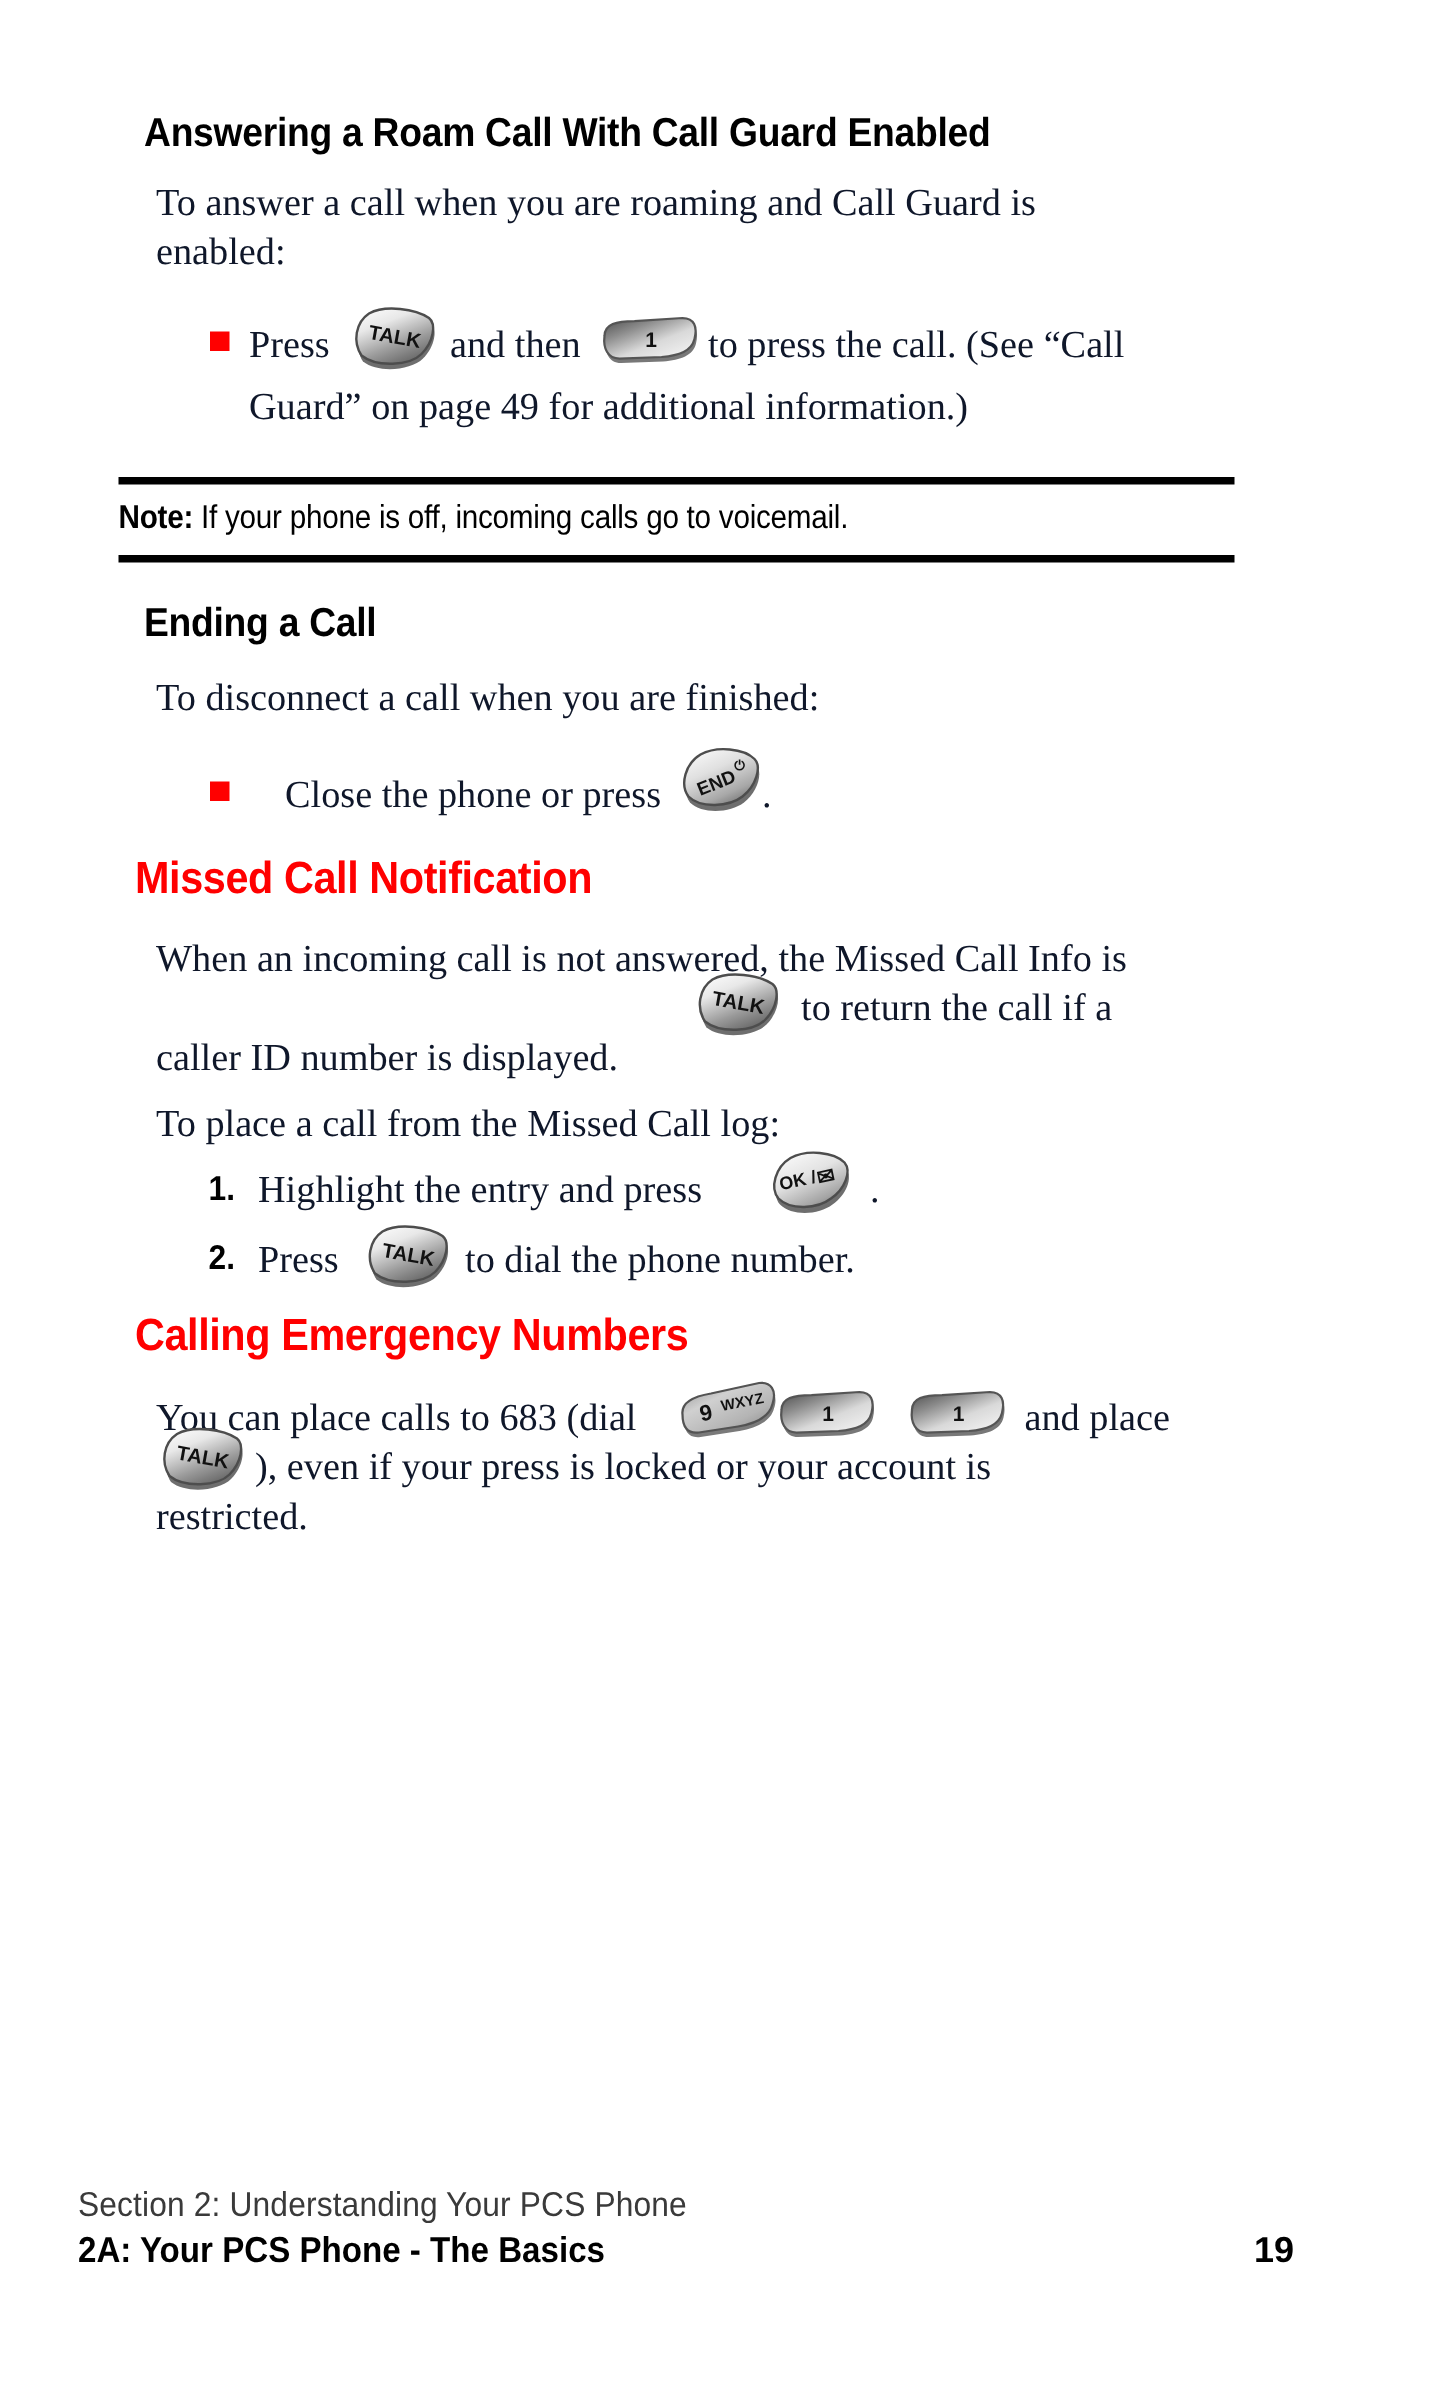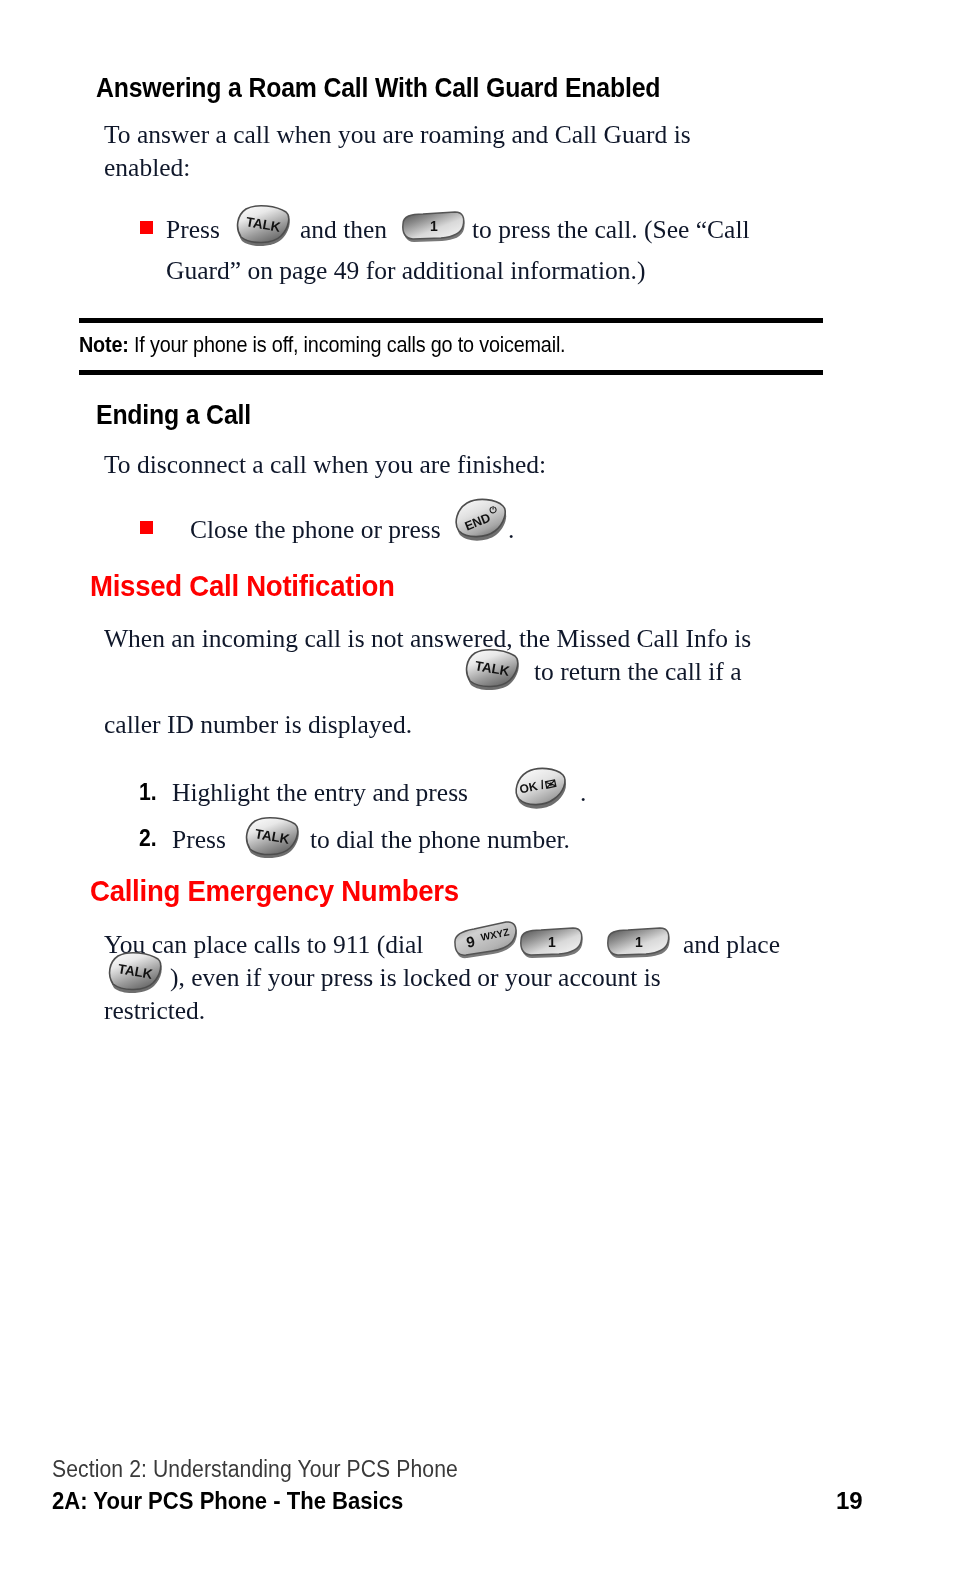--- a/index.html
+++ b/index.html
@@ -219,22 +219,23 @@
 
   <span class="key" style="left:461px; top:650px;">
     <svg width="62" height="46" viewBox="0 0 62 46">
       <path d="M10 35 C4 26, 6 12, 15 6 C26 0, 46 3, 55 9 C60 13, 58 25, 50 33 C42 41, 20 43, 10 35 Z" fill="#6e6e6e"></path>
       <path d="M9 31 C3 22, 5 9, 14 3 C25 -3, 45 0, 54 6 C59 10, 57 22, 49 30 C41 38, 19 39, 9 31 Z" fill="url(#gk1)" stroke="#4d4d4d" stroke-width="1.6"></path>
       <text x="31" y="23" font-size="13.5" text-anchor="middle" transform="rotate(10 31 20)">TALK</text>
     </svg>
   </span>
 
   <div class="para" style="left:534px; top:655px;">to return the call if a</div>
-  <div class="para" style="left:104px; top:708px;">caller ID number is displayed.</div>
-
+  <div class="para" style="left:104px; top:688px;">caller ID number is displayed.</div>
+
+  <div class="para" style="left:104px; top:732px;">To place a call from the Missed Call log:</div>
 
   <div class="num" style="left:139px; top:779px;">1.</div>
   <div class="para" style="left:172px; top:776px;">Highlight the entry and press</div>
 
   <span class="key" style="left:511px; top:770px;">
     <svg width="62" height="44" viewBox="0 0 62 44">
       <defs>
         <linearGradient id="gk4" x1="0.1" y1="0" x2="0.75" y2="1">
           <stop offset="0" stop-color="#fcfcfc"></stop>
           <stop offset="0.45" stop-color="#e3e3e3"></stop>
@@ -259,21 +260,21 @@
       <path d="M10 35 C4 26, 6 12, 15 6 C26 0, 46 3, 55 9 C60 13, 58 25, 50 33 C42 41, 20 43, 10 35 Z" fill="#6e6e6e"></path>
       <path d="M9 31 C3 22, 5 9, 14 3 C25 -3, 45 0, 54 6 C59 10, 57 22, 49 30 C41 38, 19 39, 9 31 Z" fill="url(#gk1)" stroke="#4d4d4d" stroke-width="1.6"></path>
       <text x="31" y="23" font-size="13.5" text-anchor="middle" transform="rotate(10 31 20)">TALK</text>
     </svg>
   </span>
 
   <div class="para" style="left:310px; top:823px;">to dial the phone number.</div>
 
   <div class="h-main" style="left:90px; top:874px;">Calling Emergency Numbers</div>
 
-  <div class="para" style="left:104px; top:928px;">You can place calls to 911 (dial</div>
+  <div class="para" style="left:104px; top:928px;">You can place calls to 683 (dial</div>
 
   <span class="key" style="left:451px; top:922px;">
     <svg width="72" height="42" viewBox="0 0 72 42">
       <defs>
         <linearGradient id="gk5" x1="0.05" y1="0.1" x2="0.9" y2="1">
           <stop offset="0" stop-color="#9e9e9e"></stop>
           <stop offset="0.30" stop-color="#d0d0d0"></stop>
           <stop offset="0.70" stop-color="#b4b4b4"></stop>
           <stop offset="1" stop-color="#8a8a8a"></stop>
         </linearGradient>

